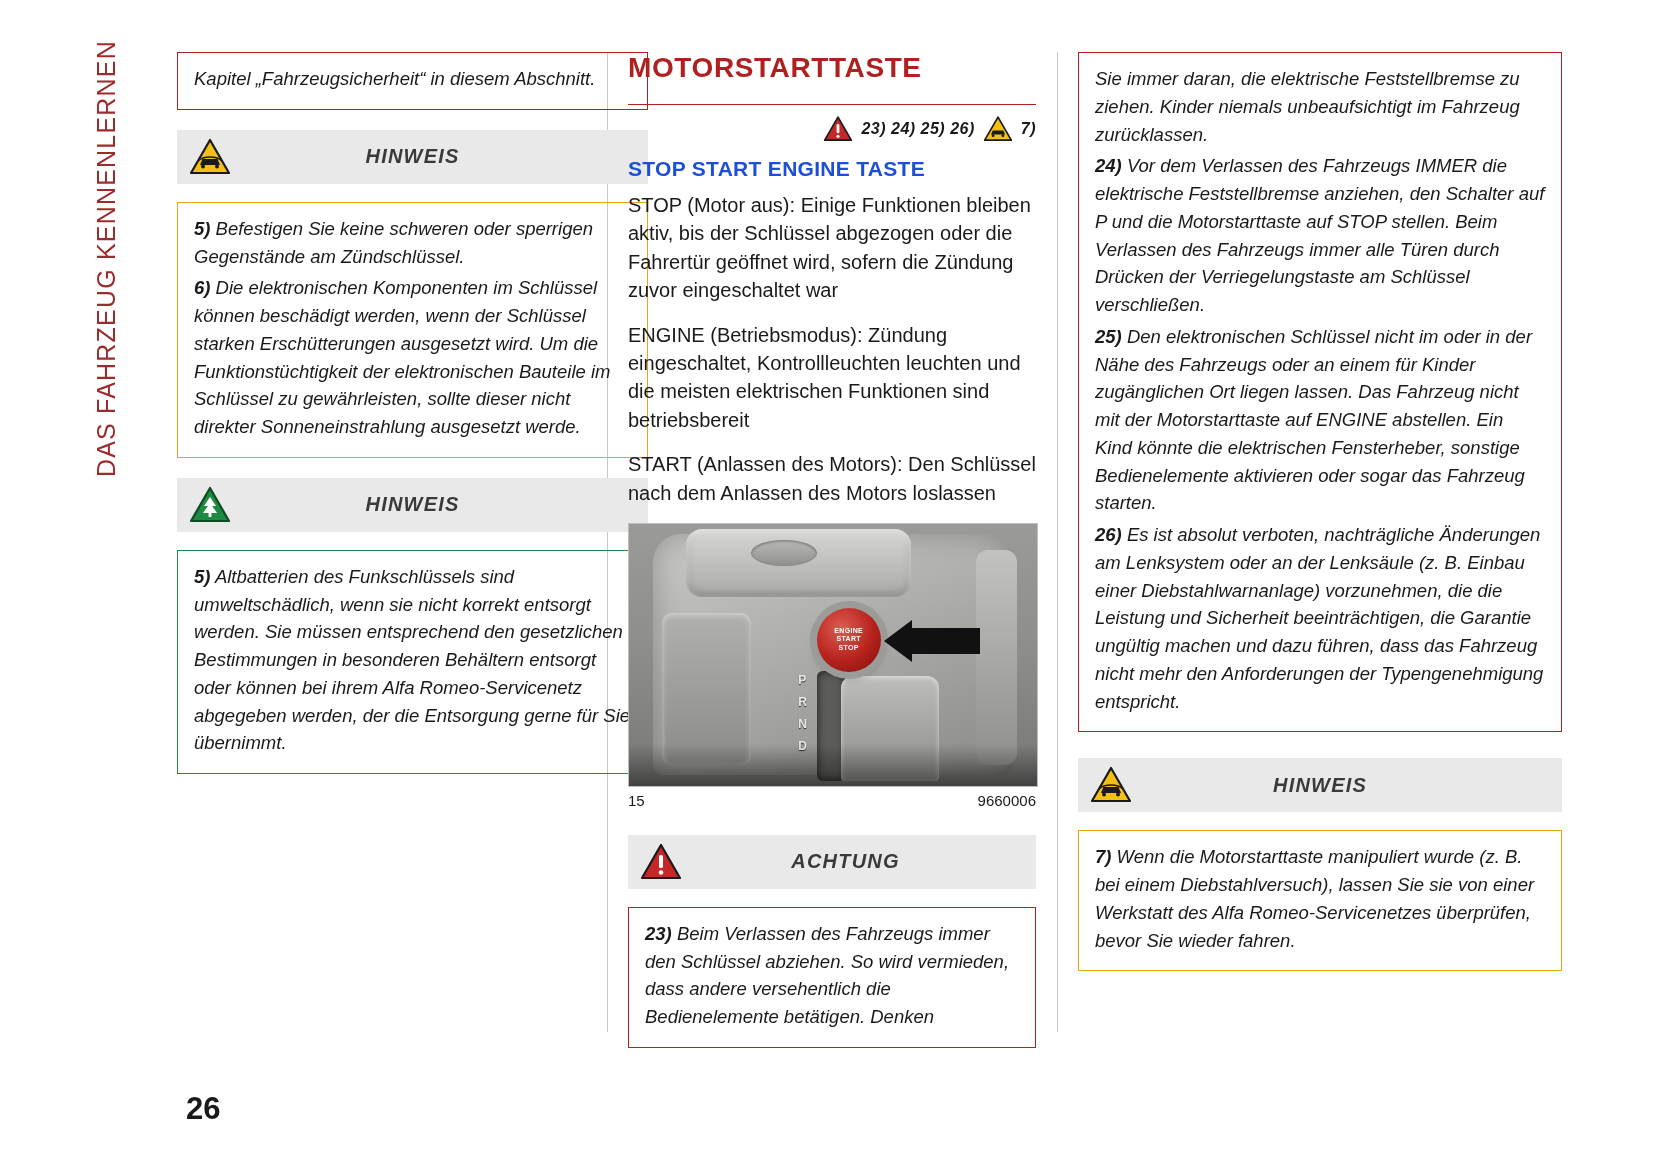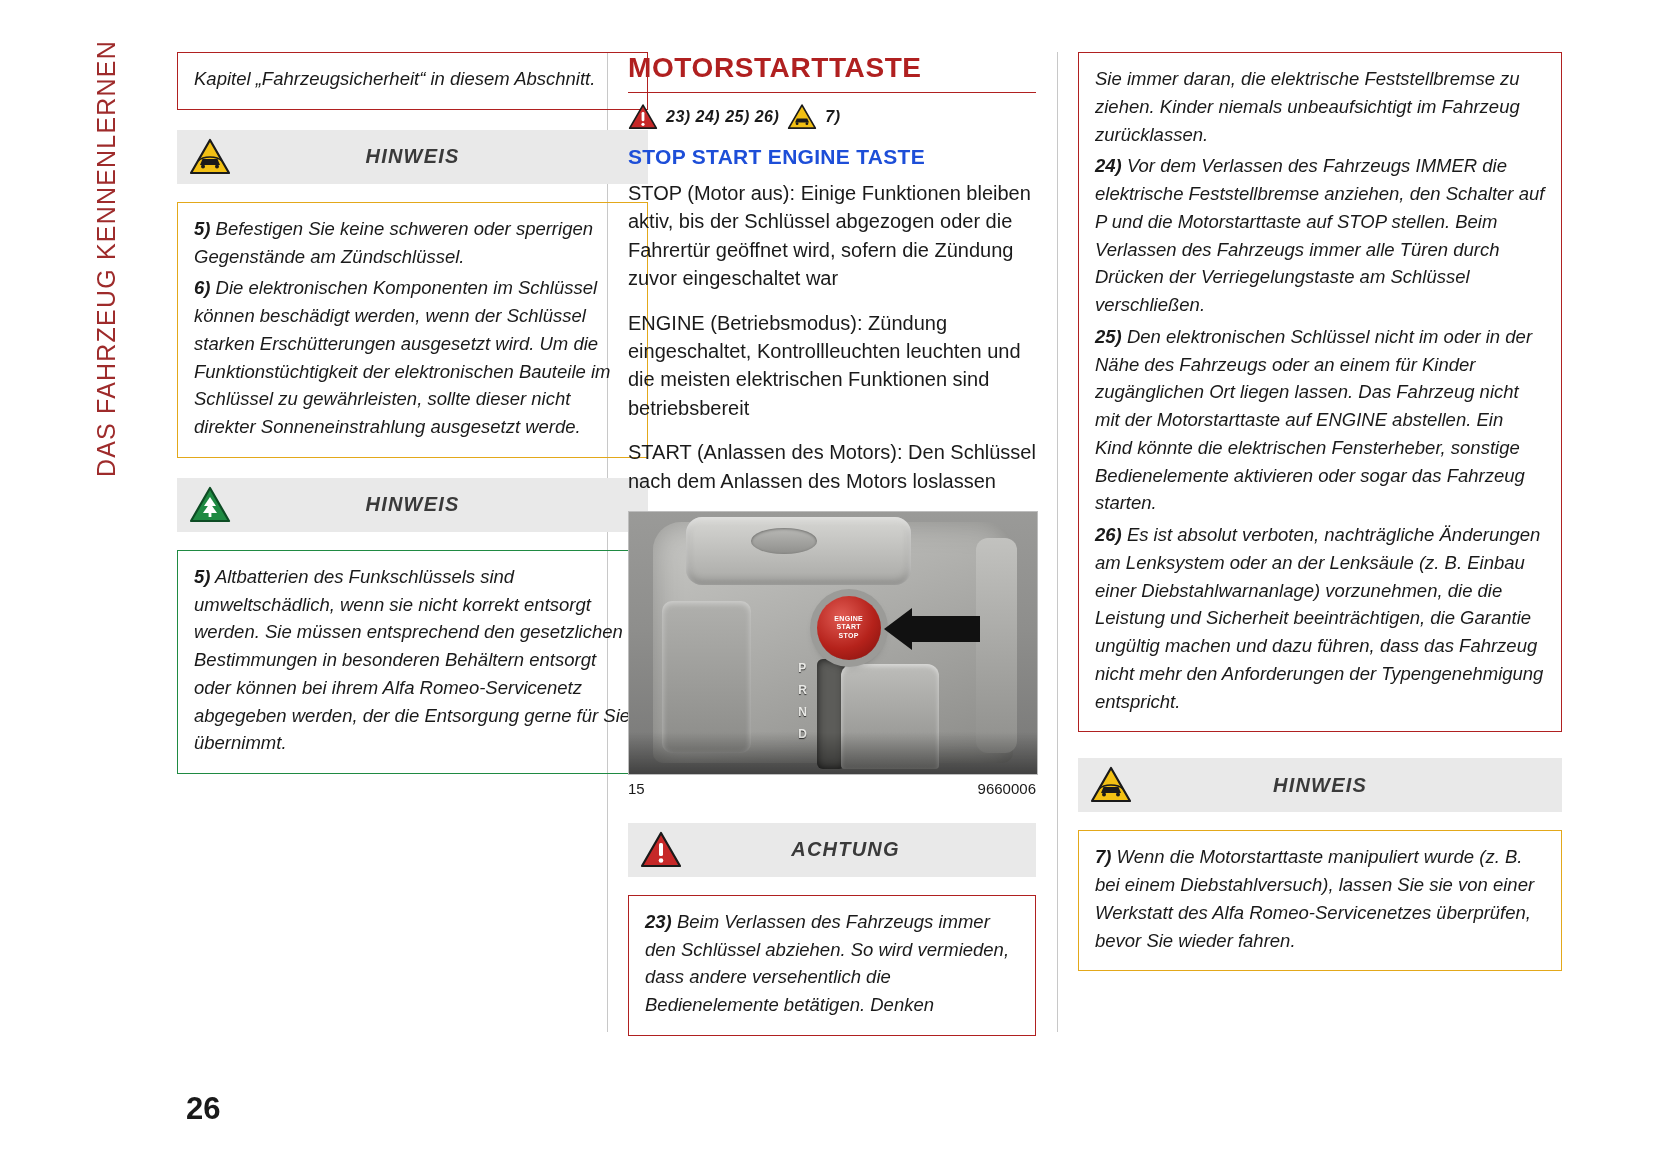--- a/index.html
+++ b/index.html
@@ -123,32 +123,33 @@
 
   .inline-refs {
     display: flex;
     align-items: center;
     gap: 8px;
     margin-bottom: 14px;
     font-size: 16px;
     font-weight: bold;
     font-style: italic;
     color: #1a1a1a;
+    justify-content: flex-end;
   }
   .inline-refs .refs-text { letter-spacing: 0.5px; }
 
   
   h1.section-title {
     font-size: 28px;
     color: #b02020;
     font-weight: bold;
     margin: 0 0 10px 0;
     letter-spacing: 0.6px;
     border-bottom: 1.5px solid #b02020;
-    padding-bottom: 8px;
+    padding-bottom: 20px;
   }
   h2.sub-title {
     font-size: 21px;
     color: #1d4ed8;
     font-weight: bold;
     margin: 4px 0 10px 0;
     letter-spacing: 0.3px;
   }
   p.body {
     font-size: 20px;

